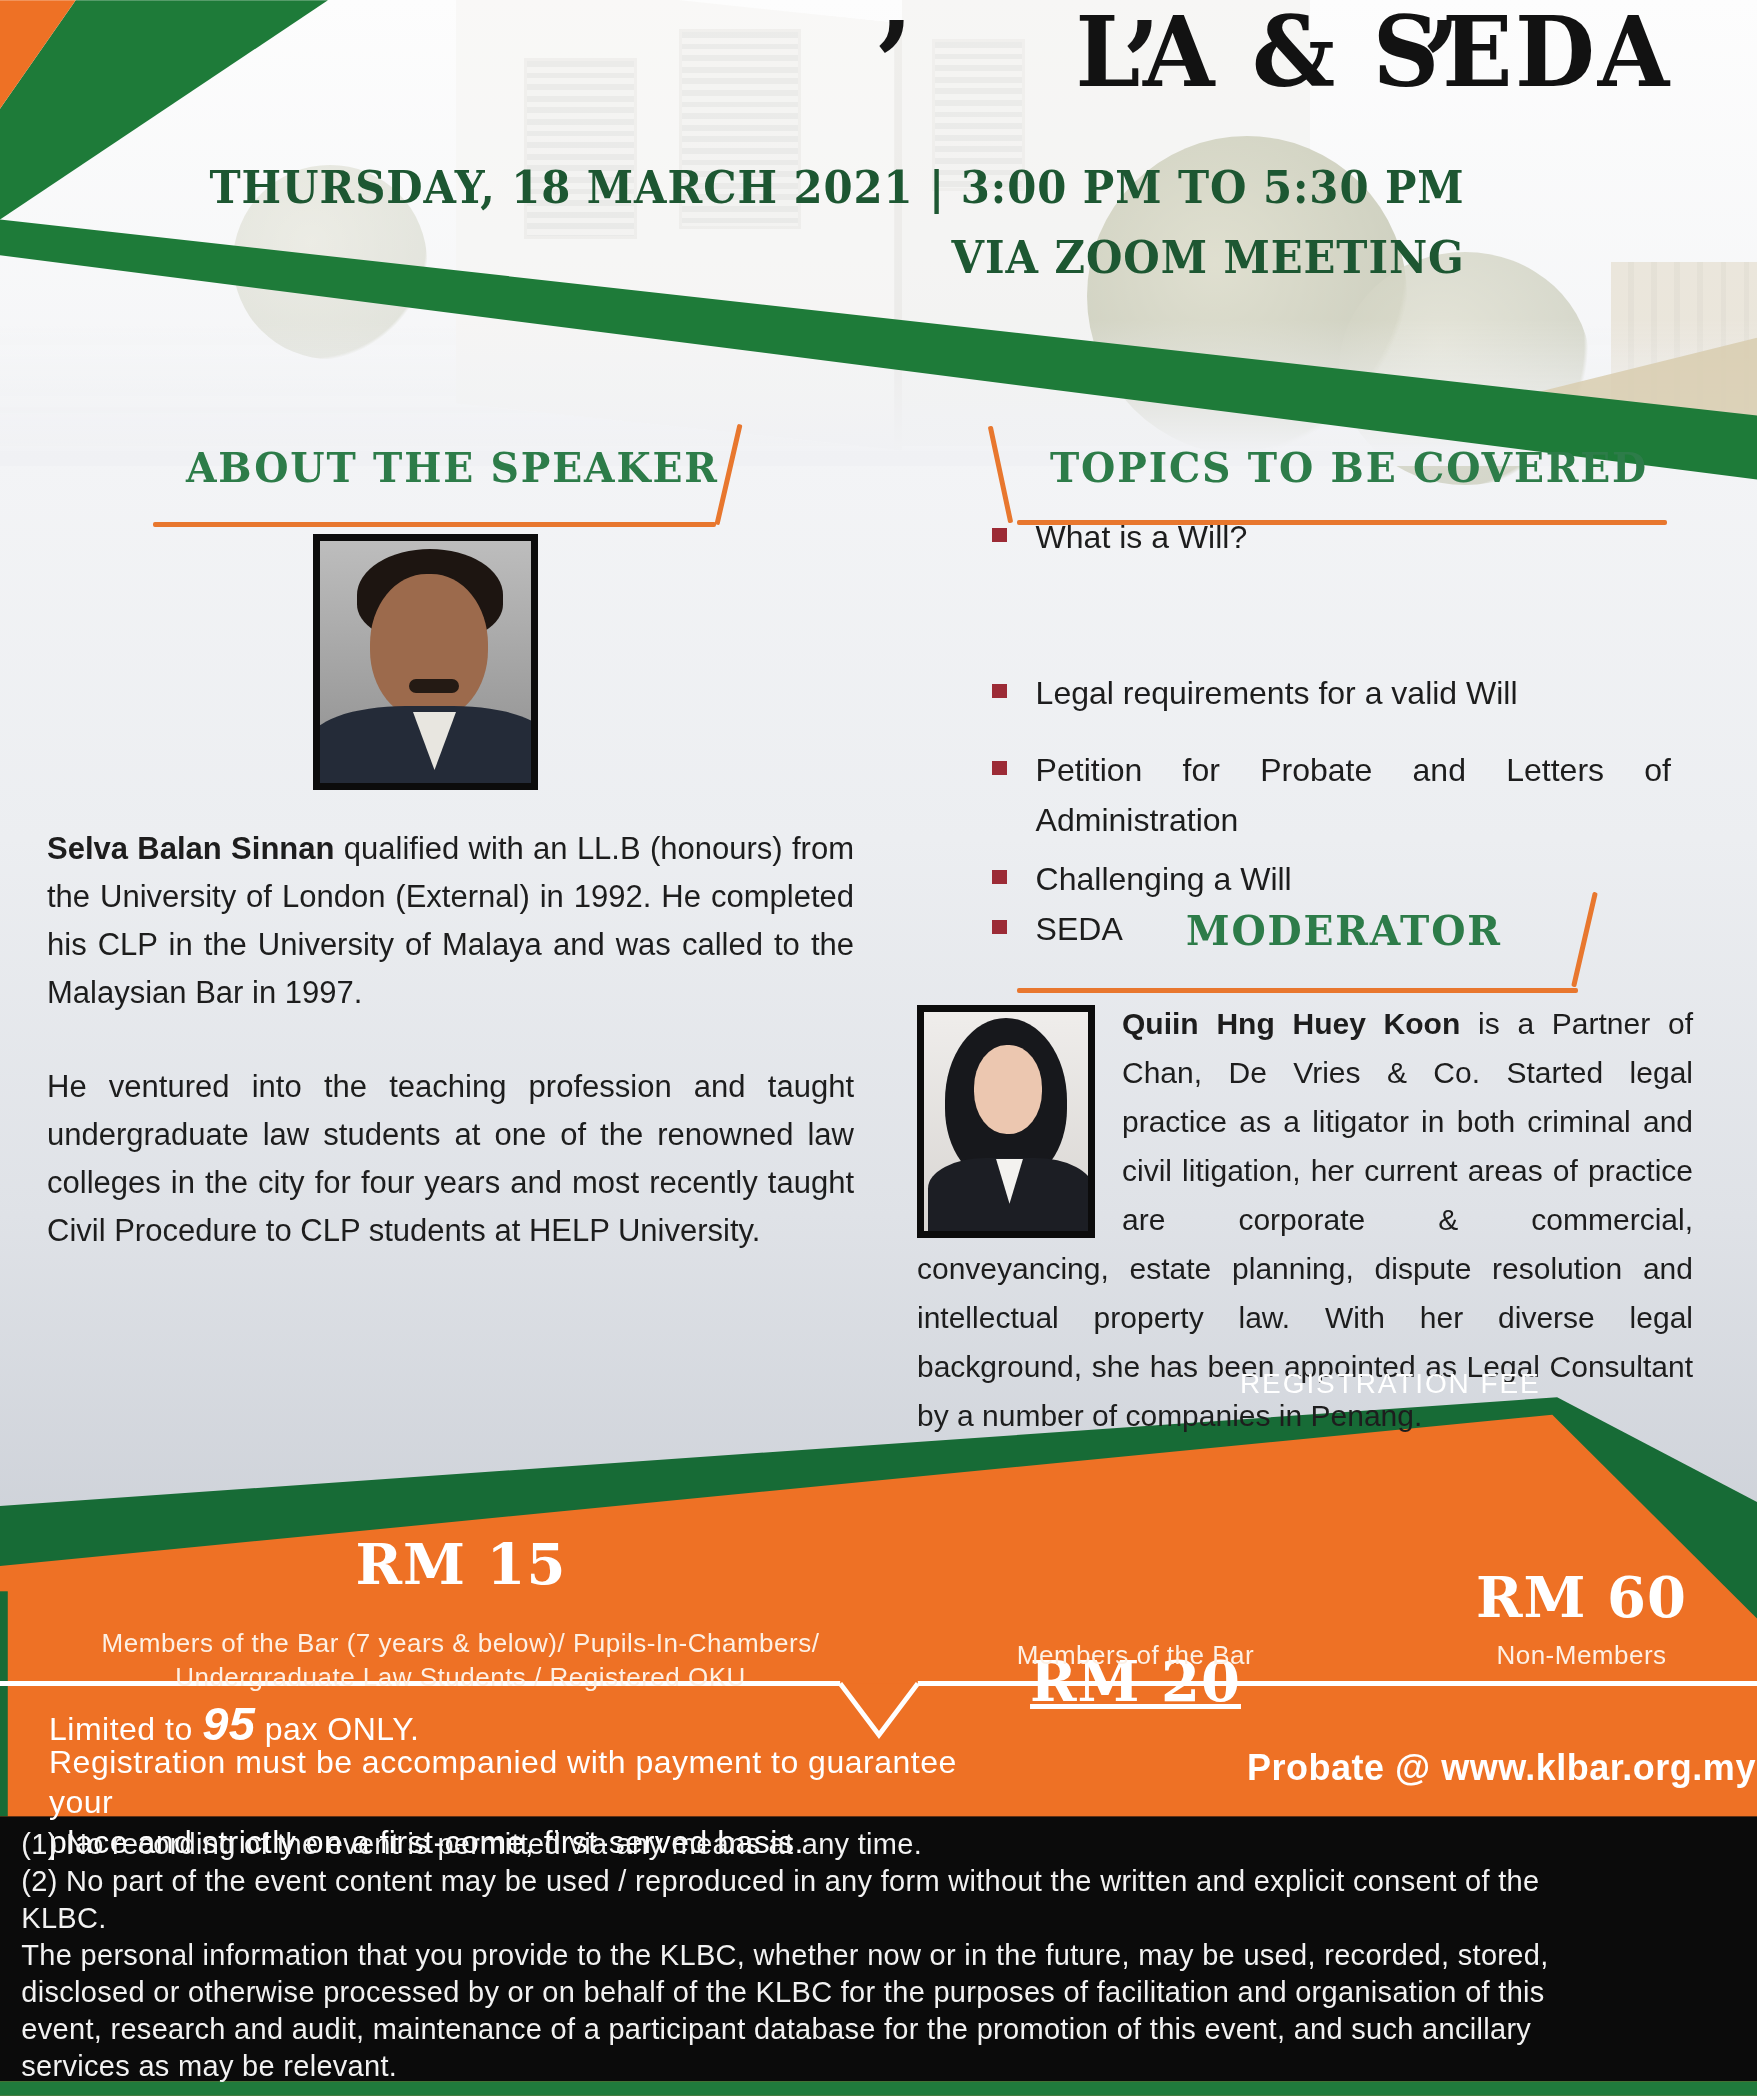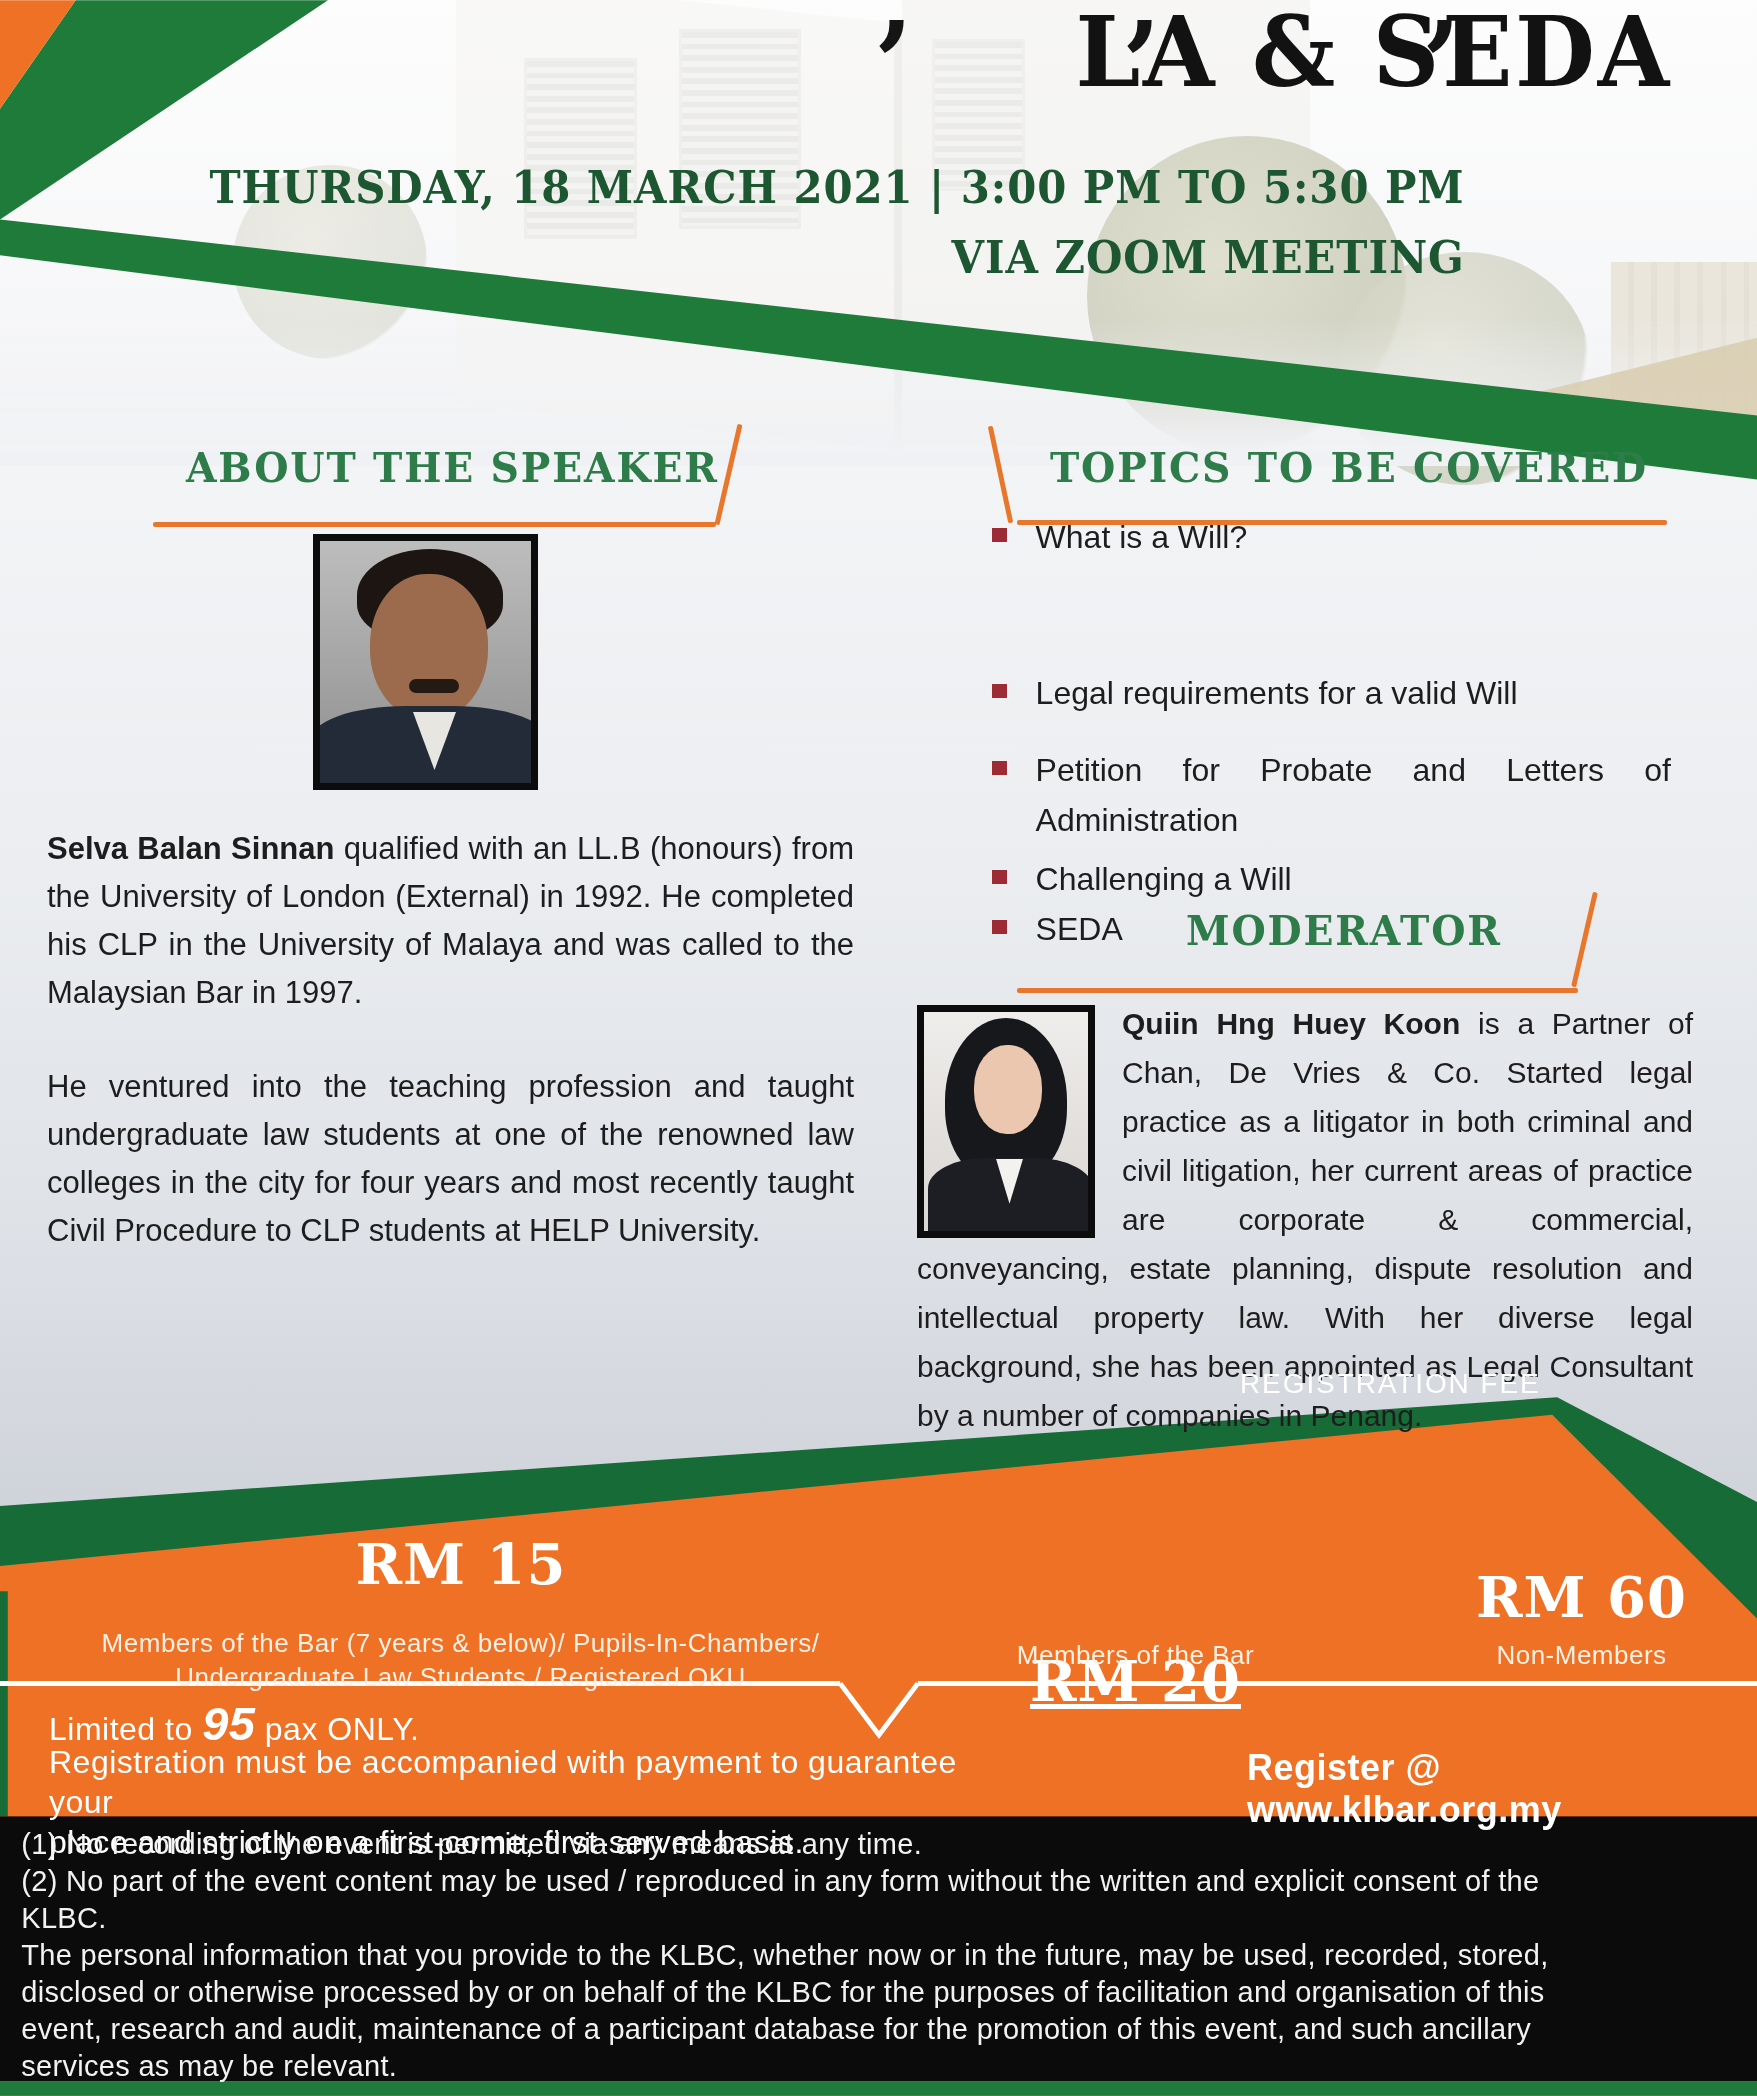--- a/index.html
+++ b/index.html
@@ -196,21 +196,21 @@
   <div class="fee-aud" id="fee1-aud">Members of the Bar</div>
 
   <div class="fee-amt slab" id="fee2-amt">RM 60</div>
   <div class="fee-aud" id="fee2-aud">Non-Members</div>
 
   <div class="abs" id="limit-line">
     <span>Limited to </span><span class="big">95</span><span> pax ONLY.</span>
   </div>
   <div class="abs pre" id="reg-note">Registration must  be accompanied with payment to guarantee your
 place and strictly on a first-come, first-served basis.</div>
-  <div class="abs" id="register-link">Register @ www.klbar.org.my</div>
+  <div class="abs" id="register-link">Probate @ www.klbar.org.my</div>
 
   <div class="abs pre" id="footer-terms">(1) No recording of the event is permitted via any means at any time.
 (2) No part of the event content may be used / reproduced in any form without the written and explicit consent of the
 KLBC.
 The personal information that you provide to the KLBC, whether now or in the future, may be used, recorded, stored,
 disclosed or otherwise processed by or on behalf of the KLBC for the purposes of facilitation and organisation of this
 event, research and audit, maintenance of a participant database for the promotion of this event, and such ancillary
 services as may be relevant.</div>
 
 </div>

